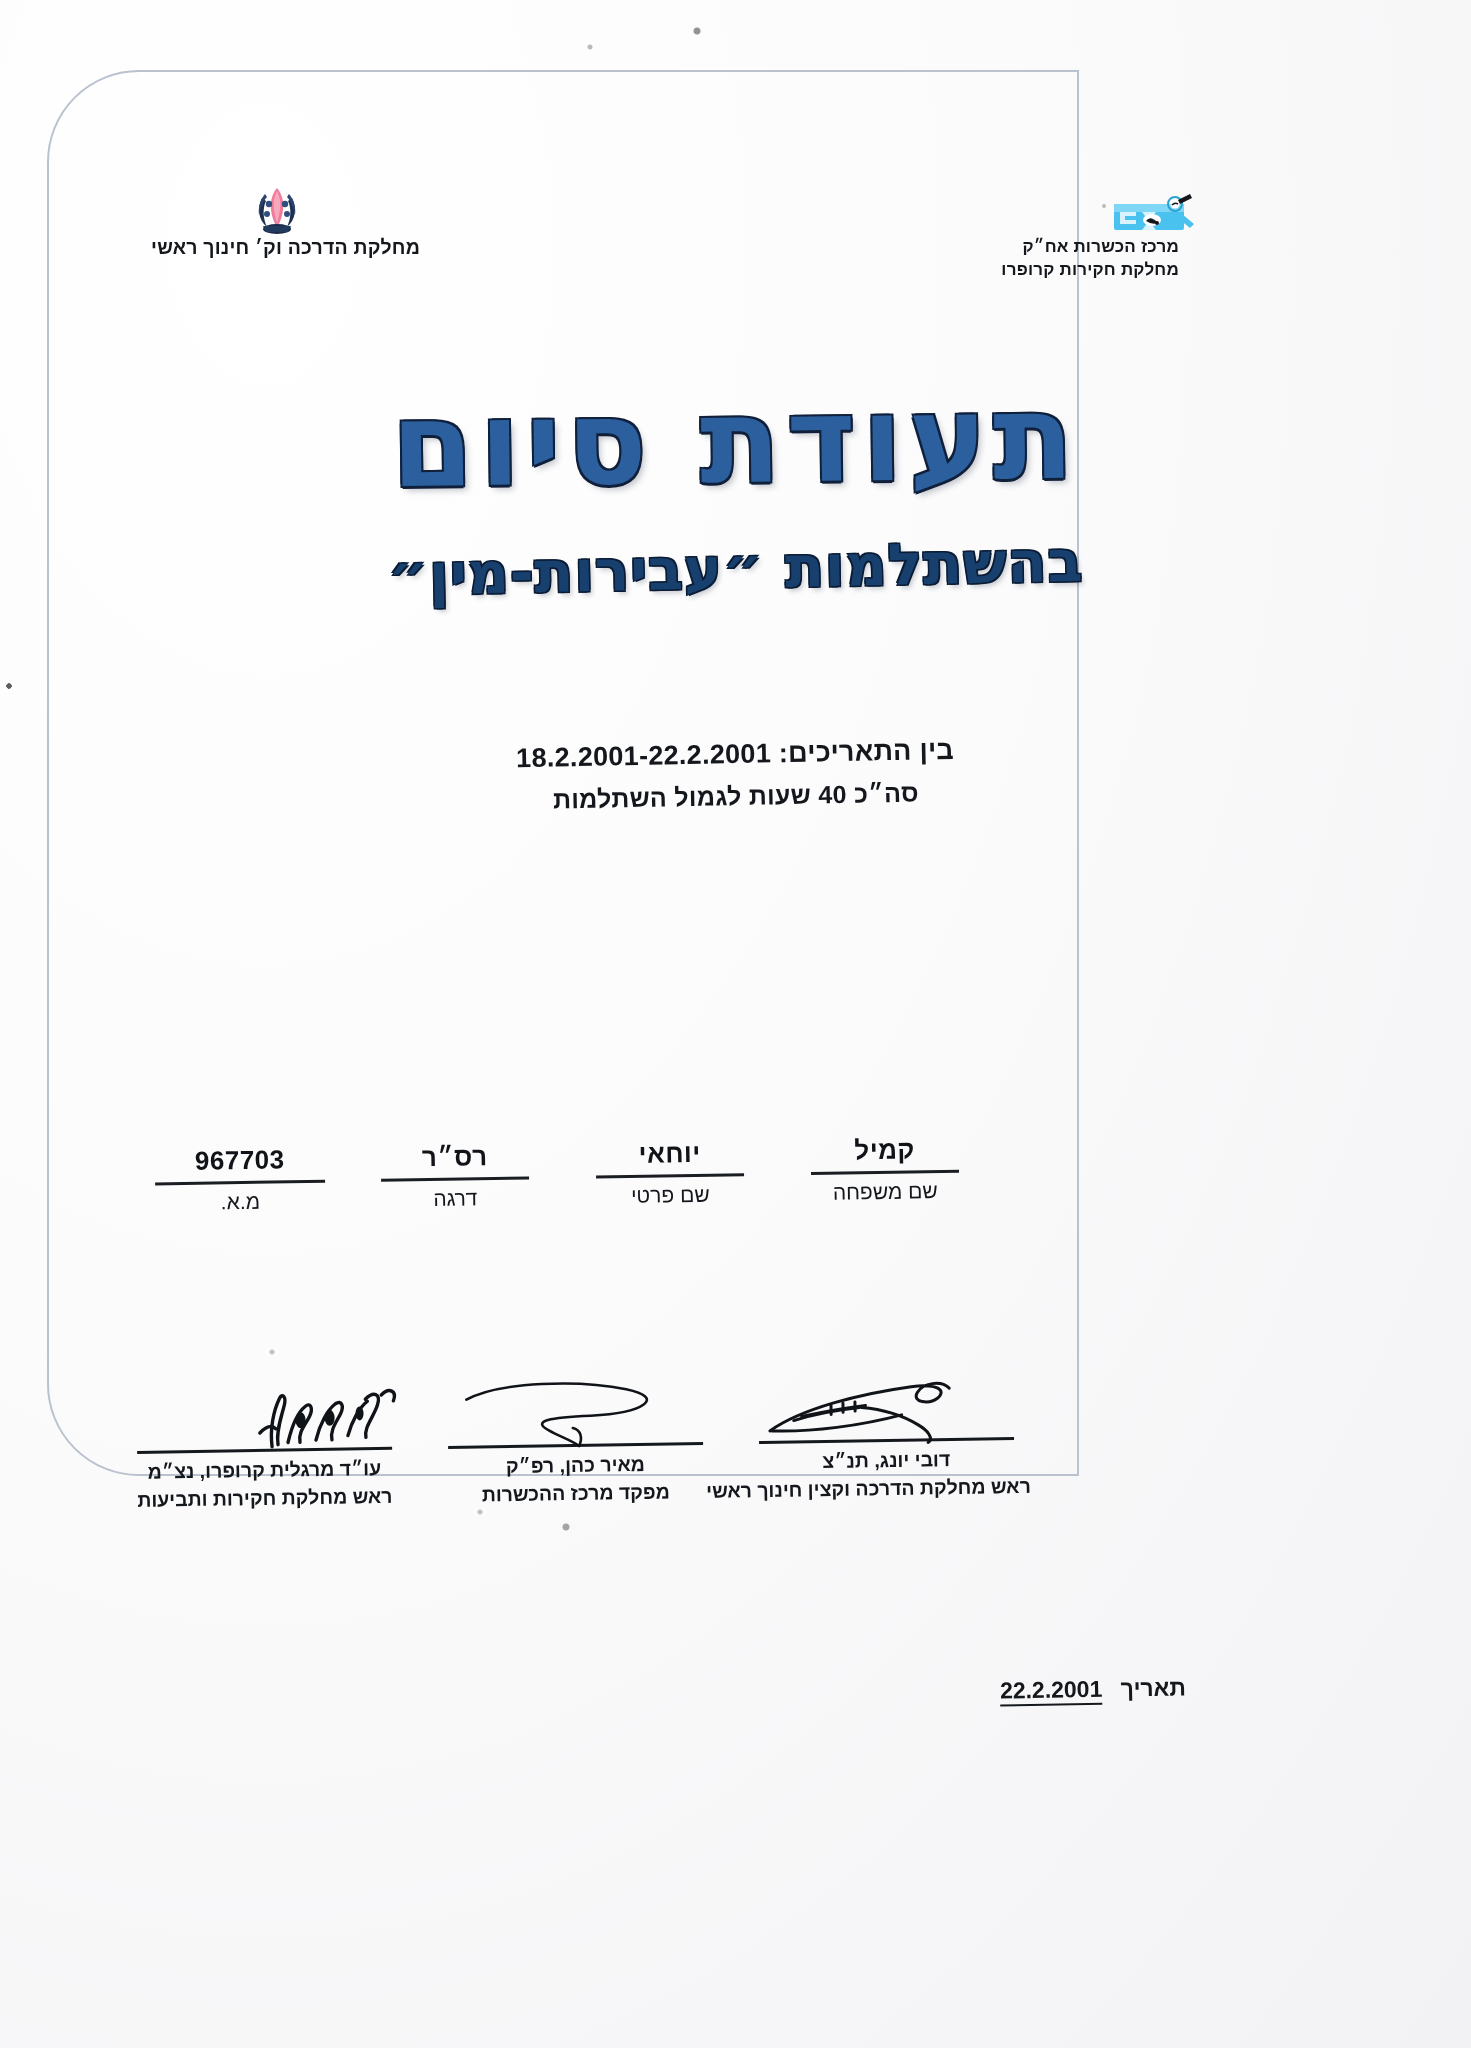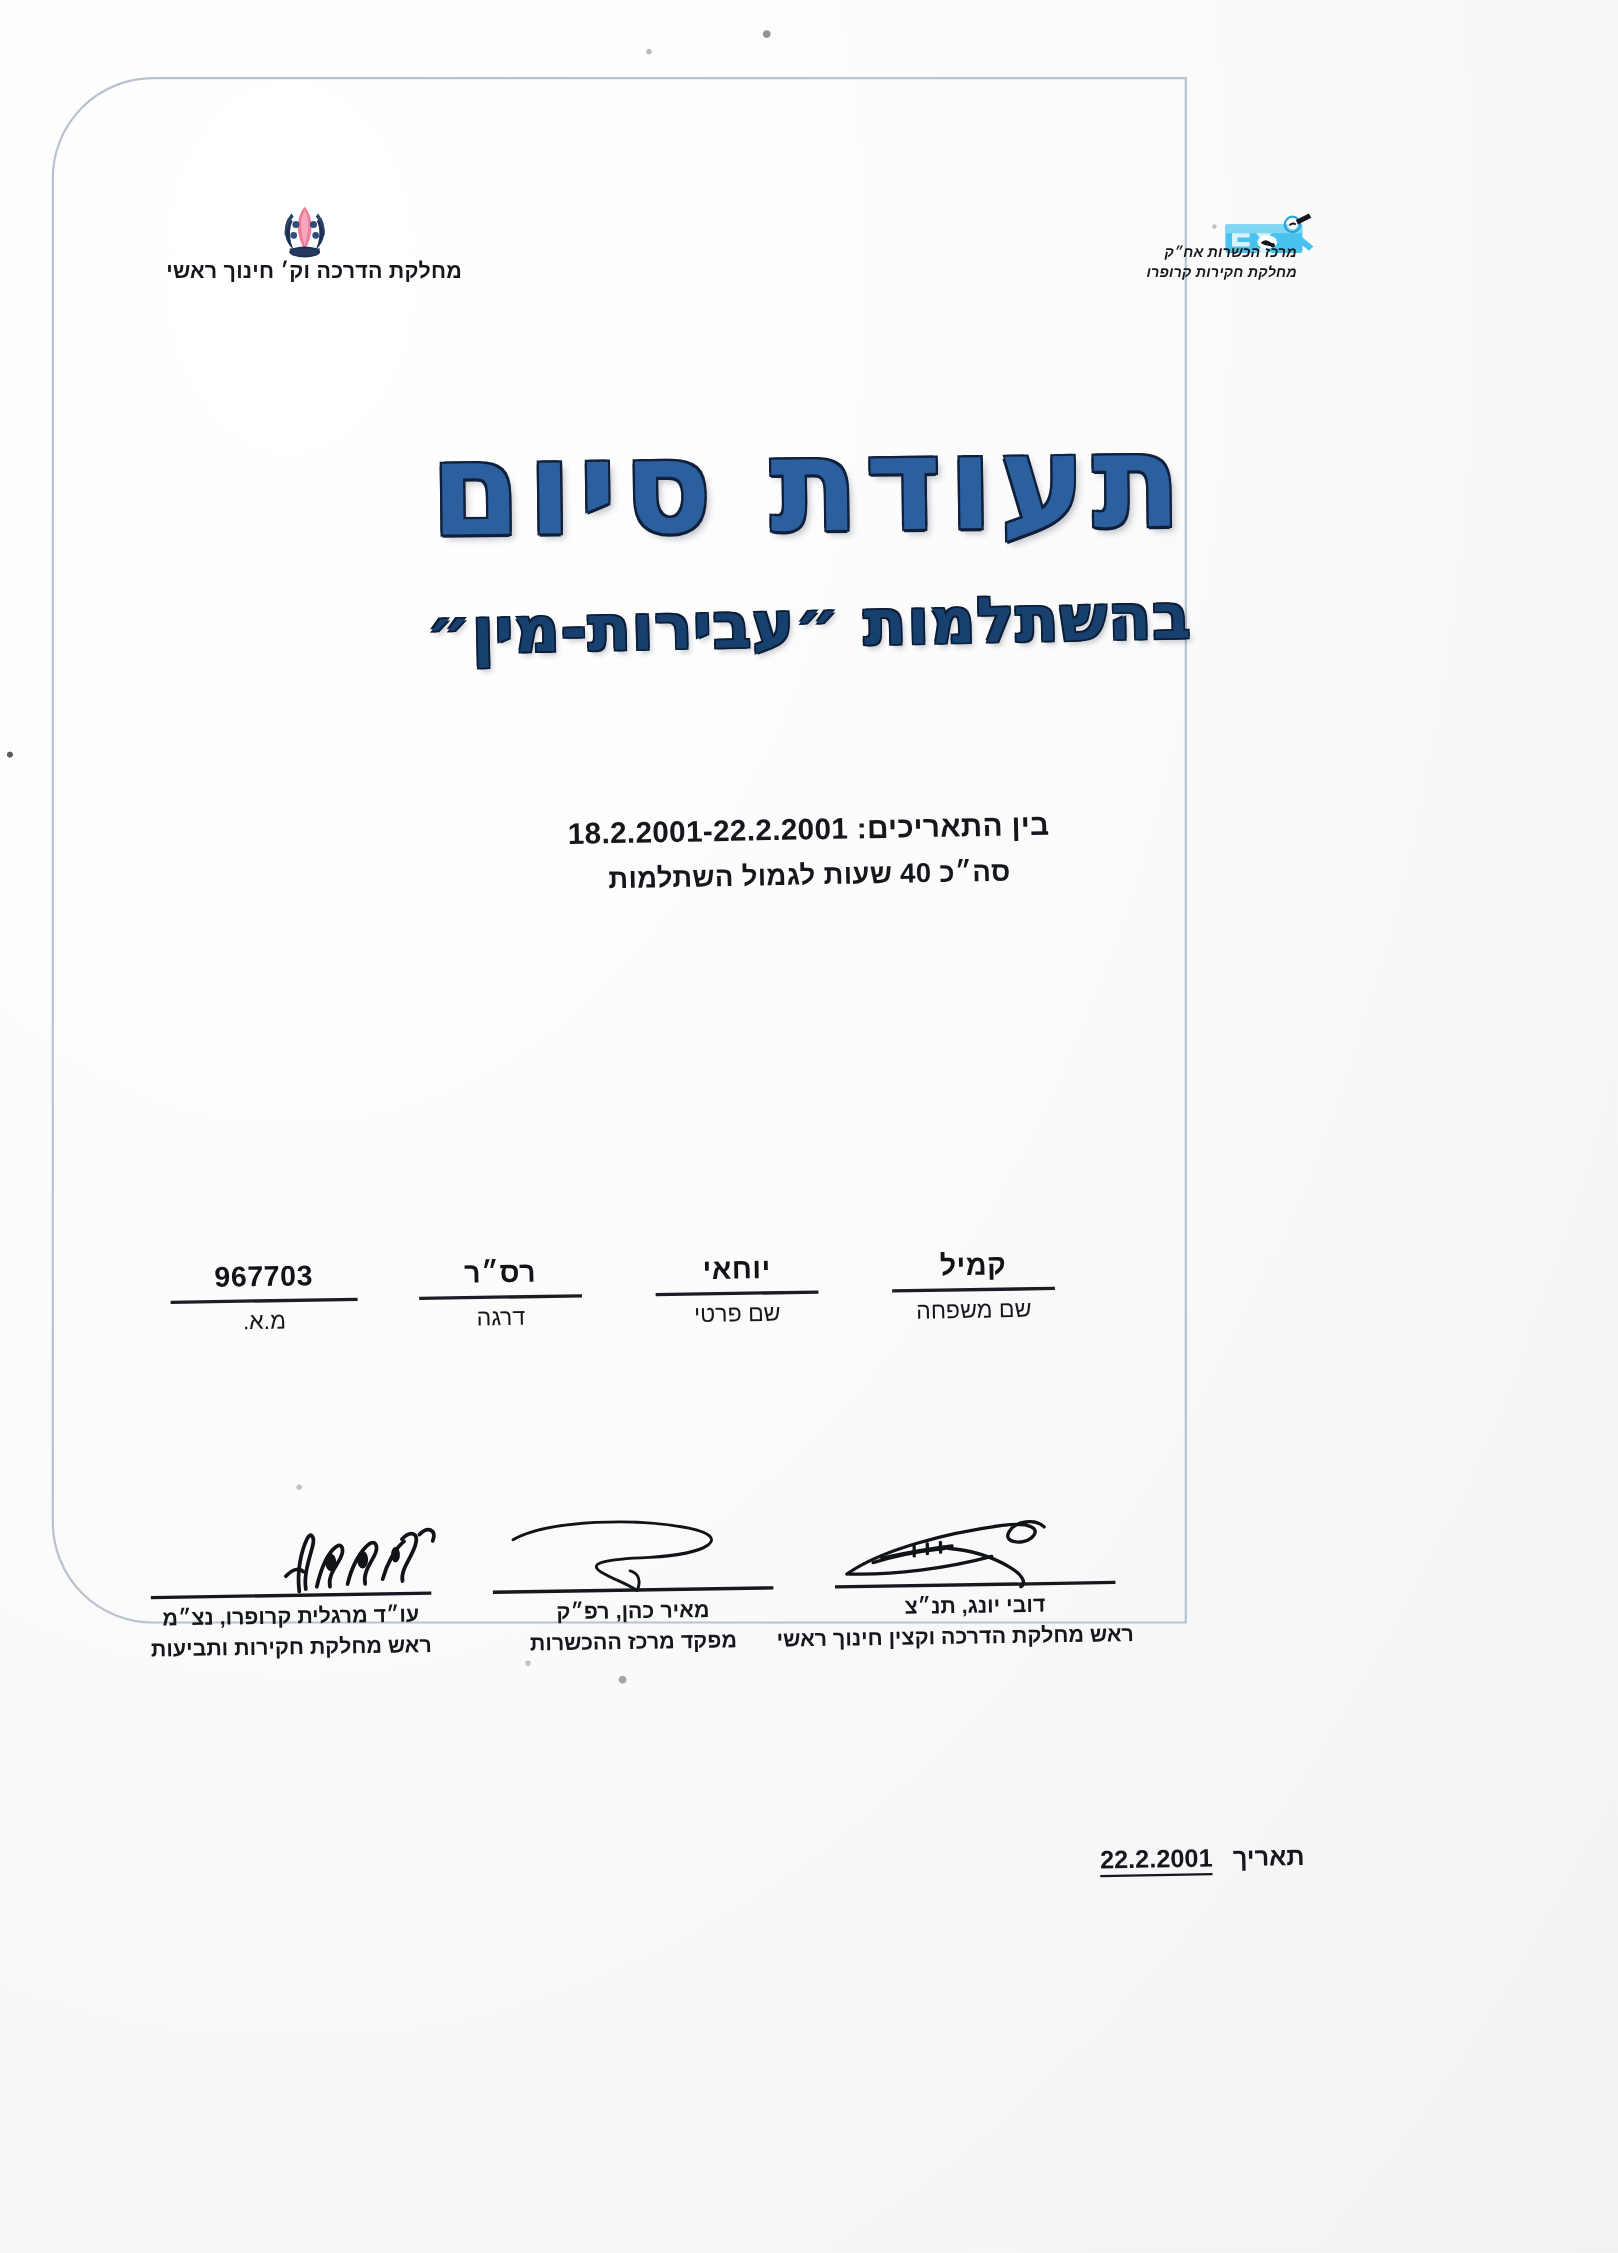--- a/index.html
+++ b/index.html
@@ -63,25 +63,24 @@
   }
   #hdr-left {
     left: 120px;
     top: 234px;
     width: 300px;
     font-size: 19.5px;
     letter-spacing: .2px;
   }
   #hdr-right {
     right: 292px;
-    top: 221px;
+    top: 236px;
     width: 300px;
-    font-size: 13px;
+    font-size: 17px;
     letter-spacing: .2px;
-    font-style: italic;
   }
   #hdr-right .line2 { display: block; }
 
   
   #emblem {
     position: absolute;
     left: 249px;
     top: 182px;
     width: 56px;
     height: 54px;

